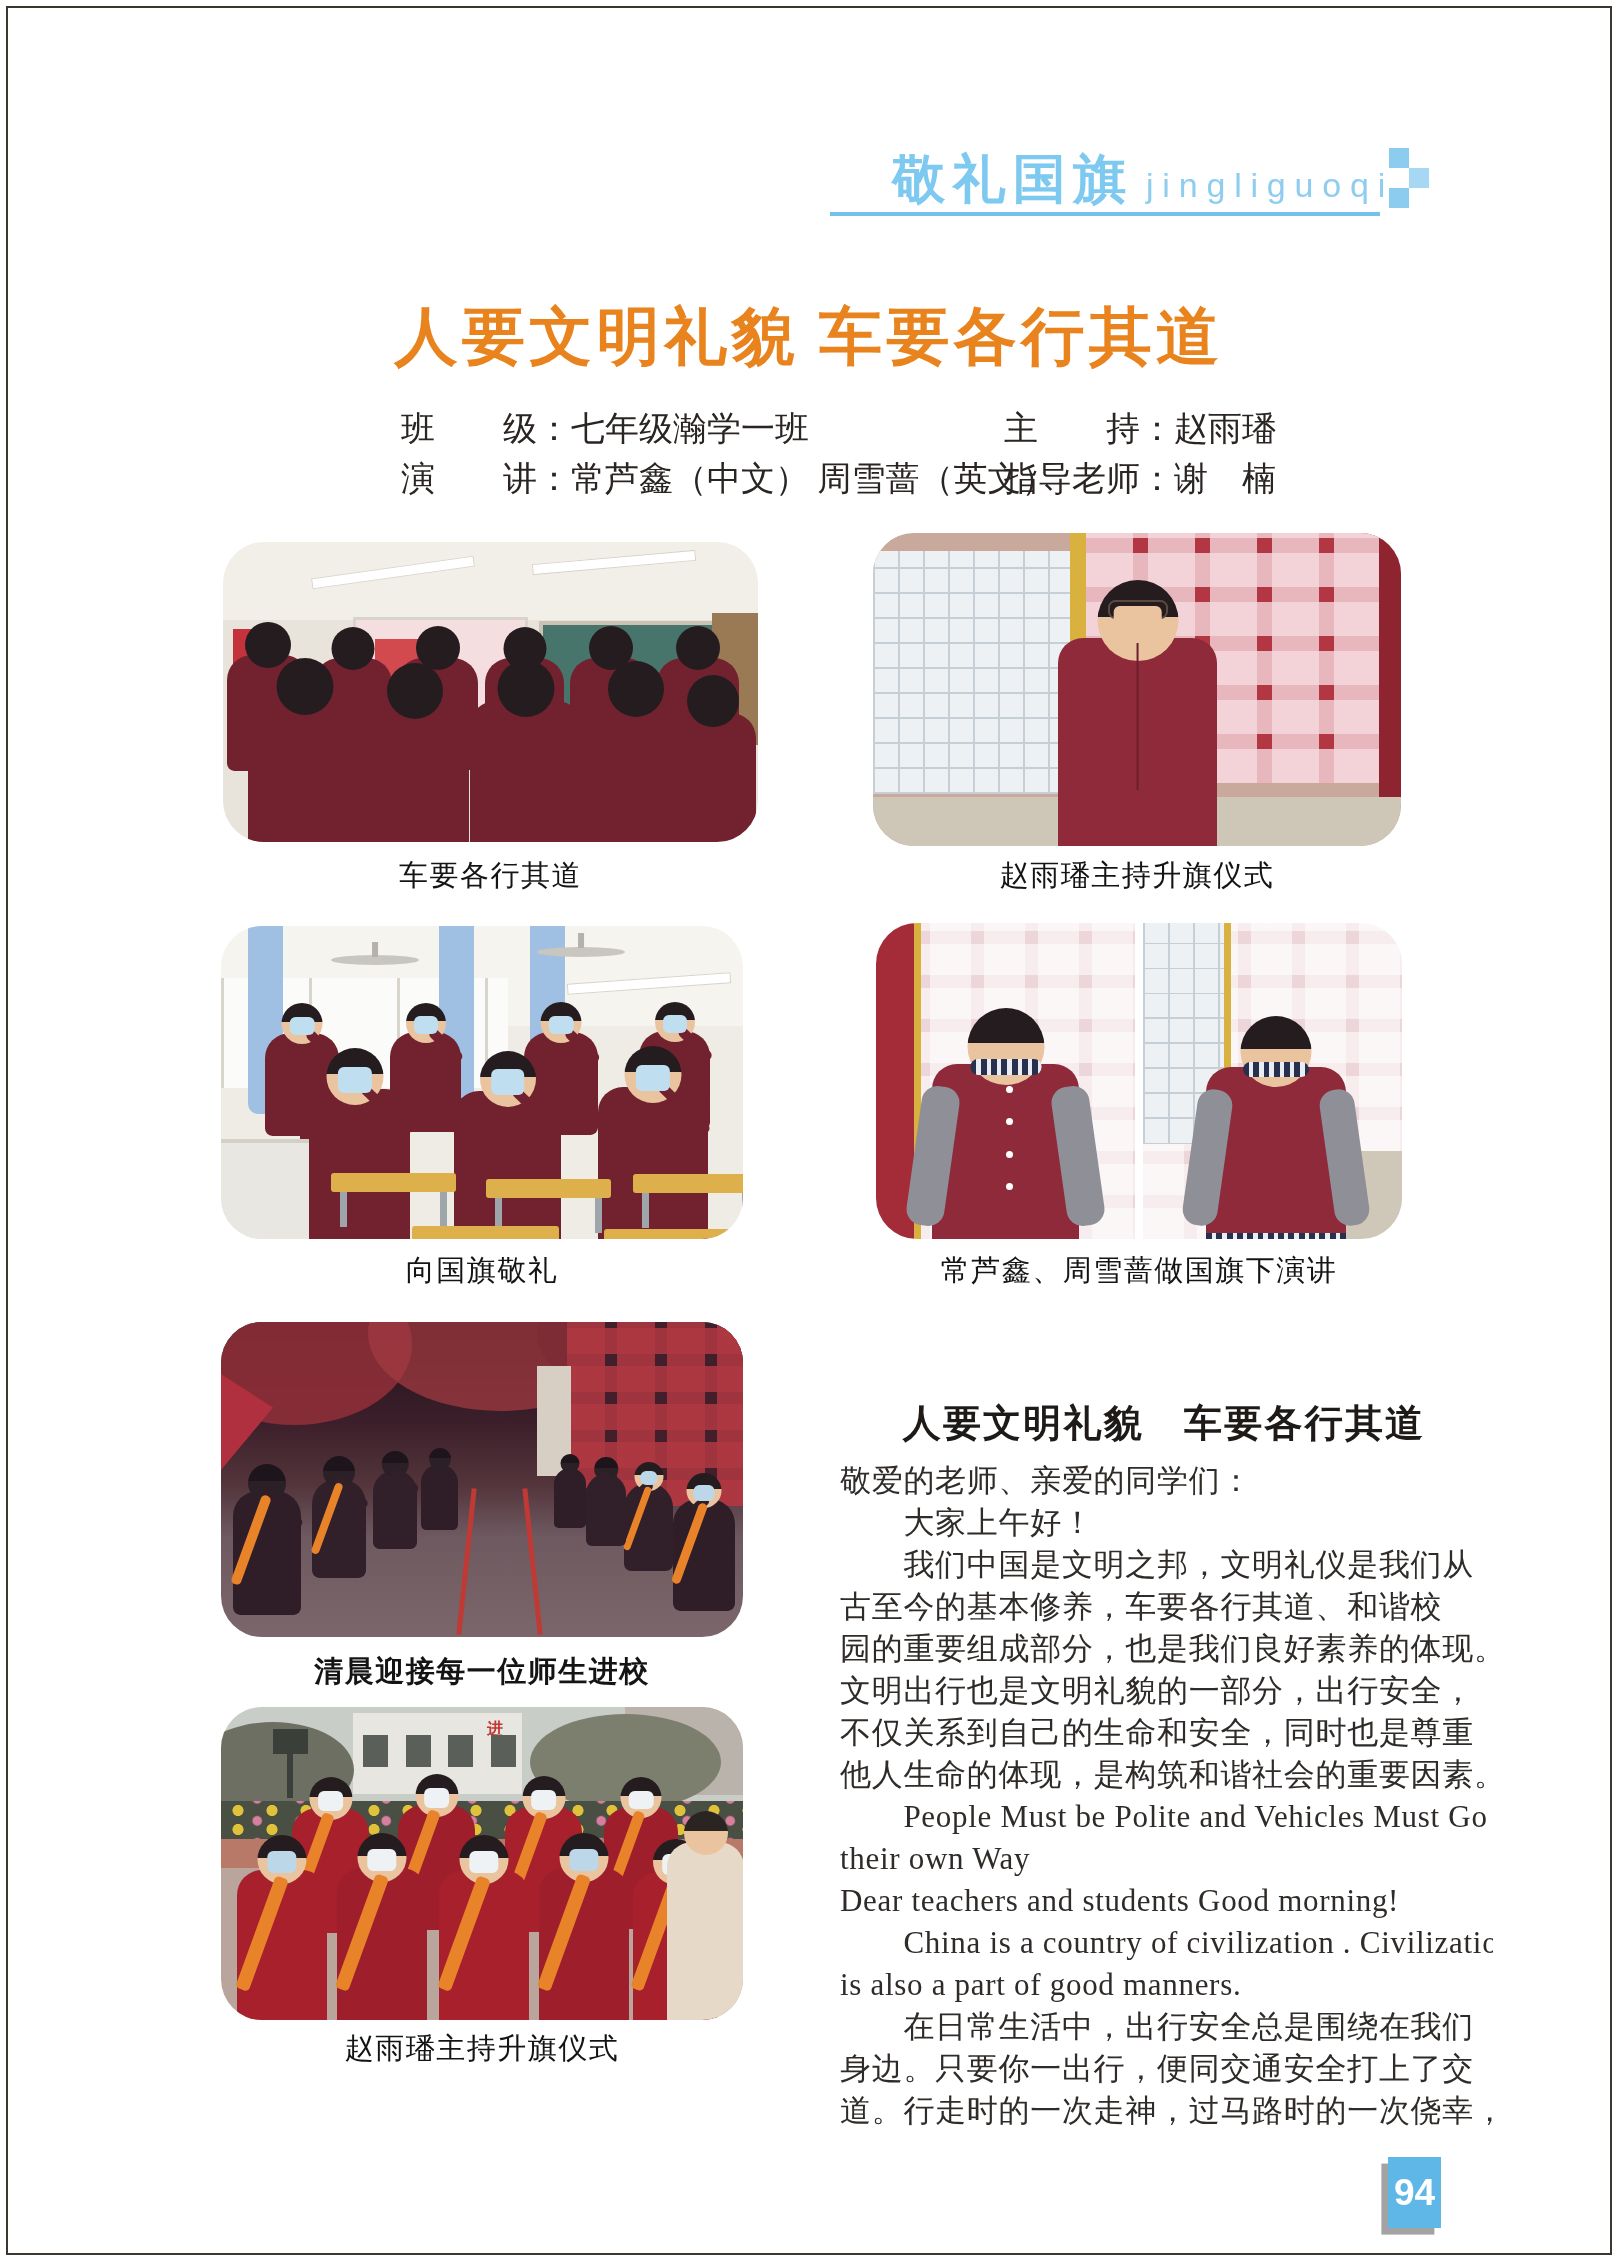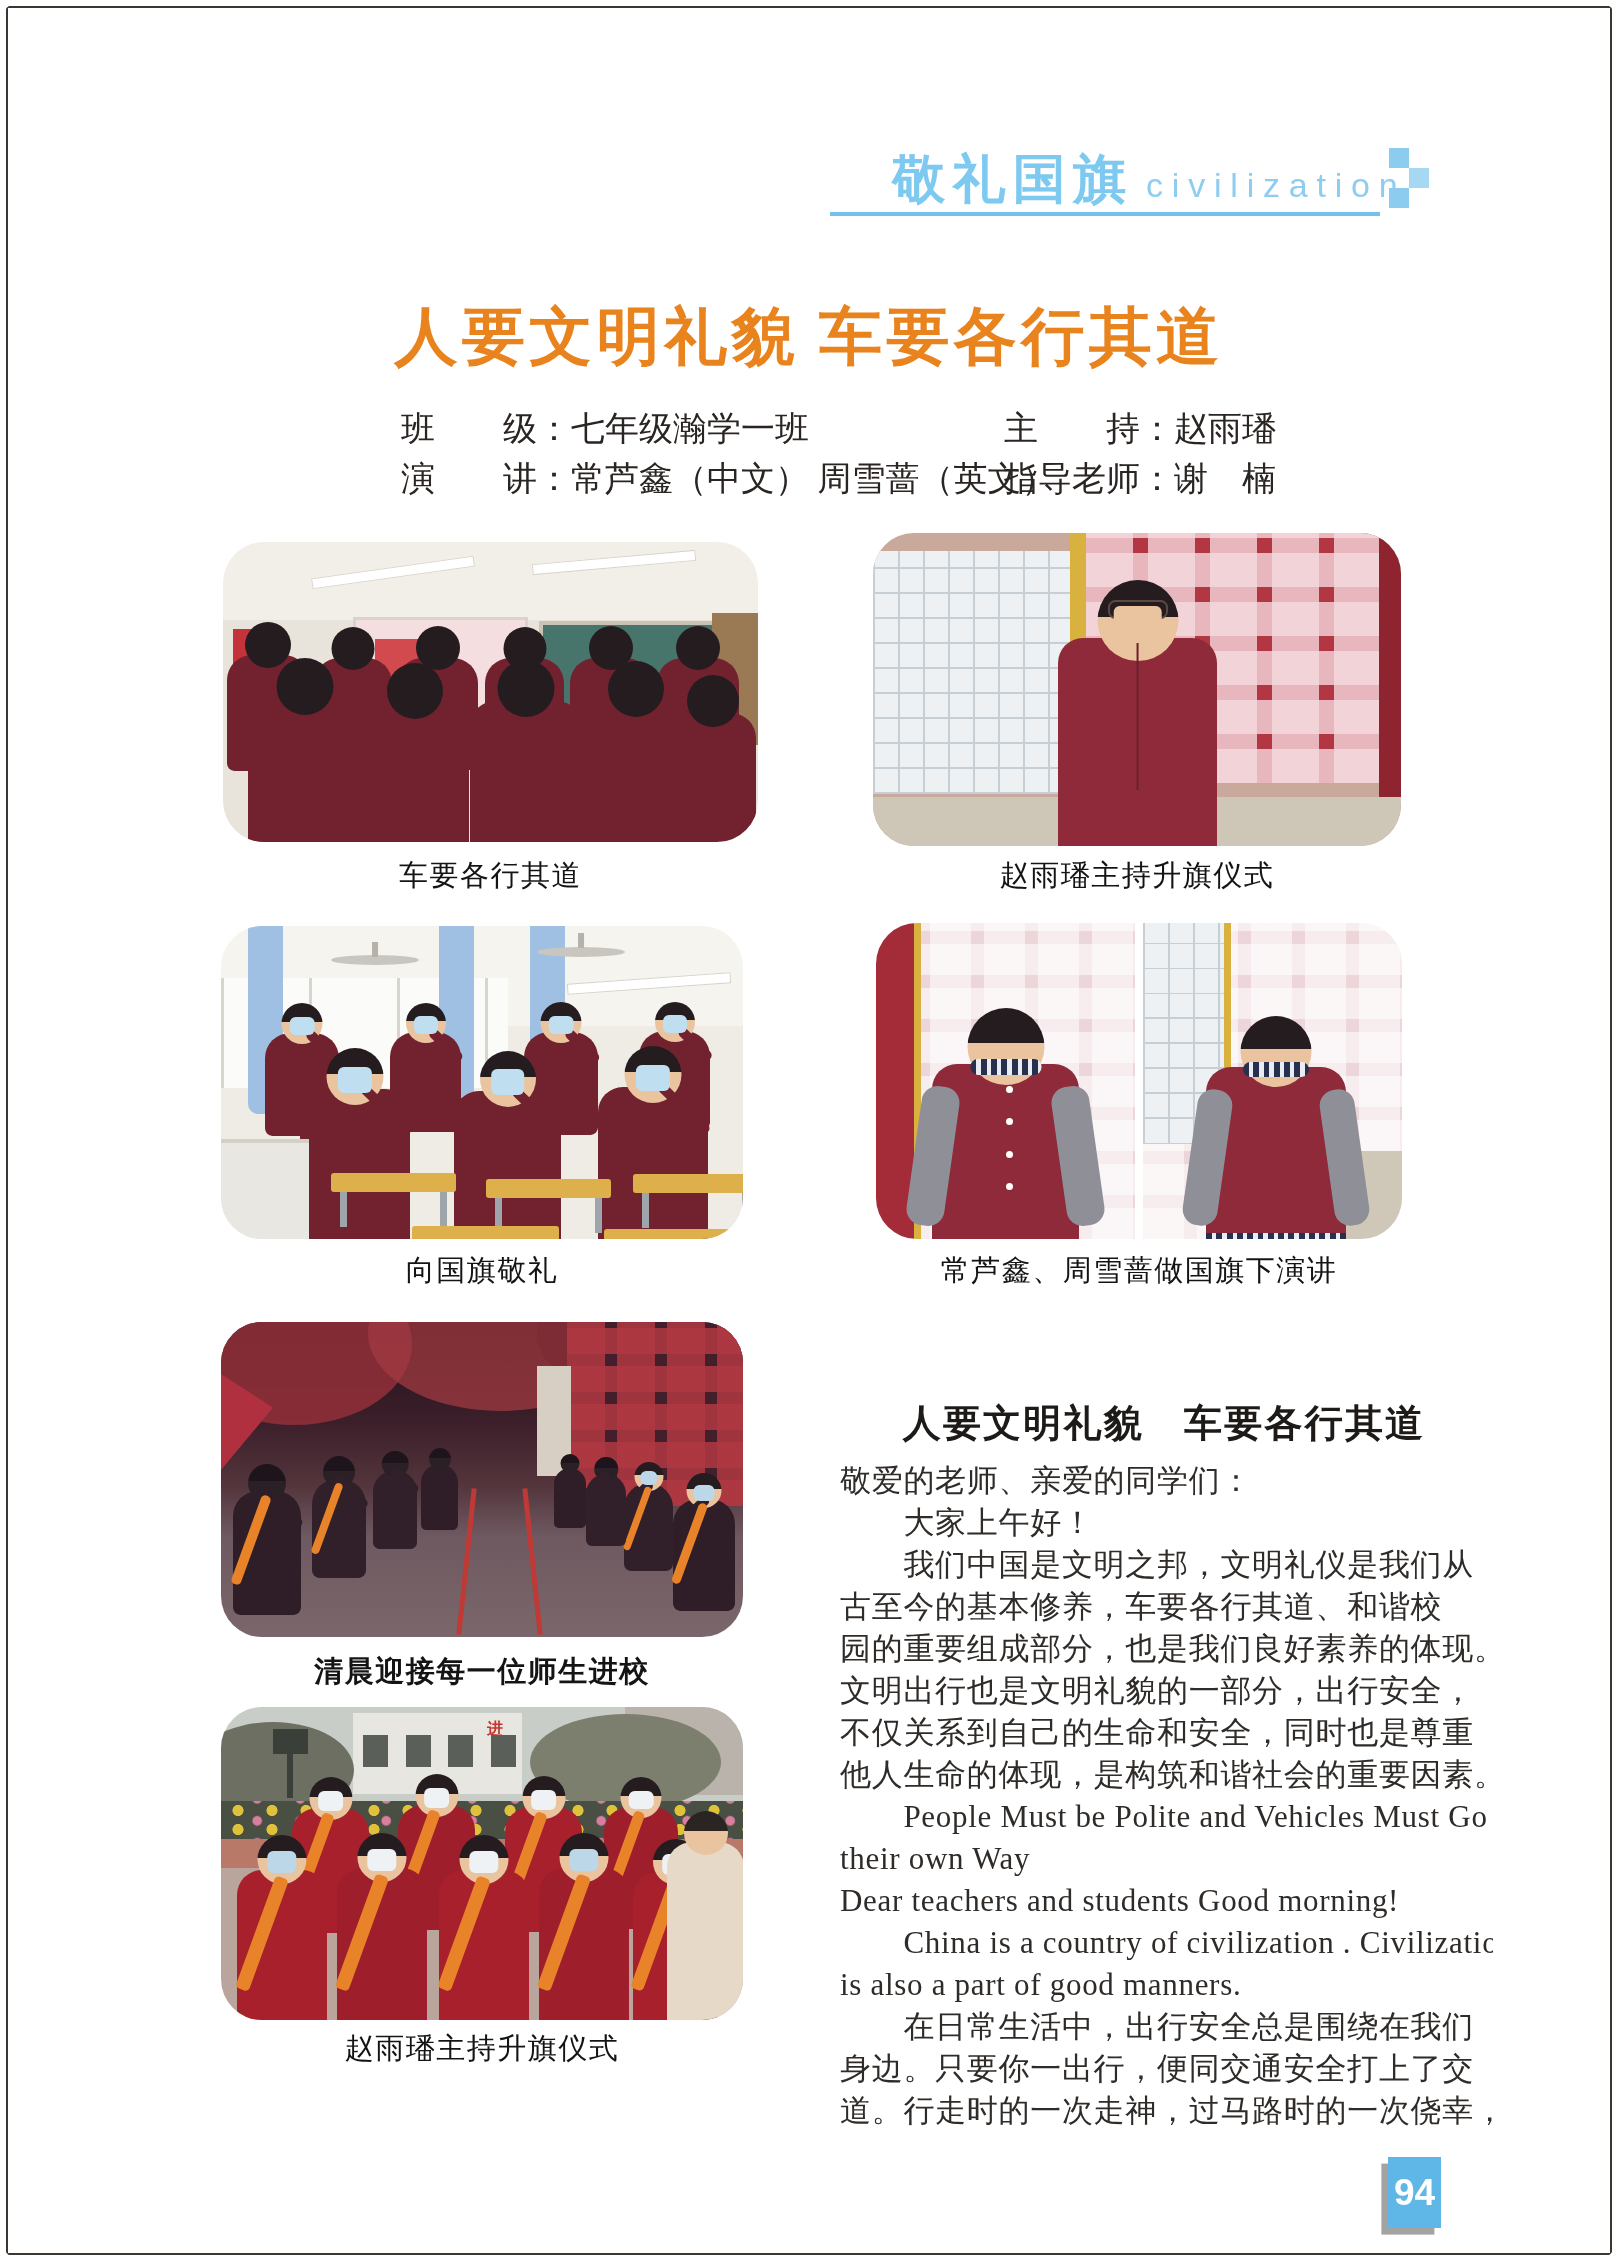--- a/index.html
+++ b/index.html
@@ -1,17 +1,17 @@
 <!DOCTYPE html>
 <html style="font-size:11.8px"><head>
 <meta charset="utf-8">
 <style>
   html,body{margin:0;padding:0;background:#ffffff;}
   .page{position:relative;width:1618px;height:2261px;background:#ffffff;overflow:hidden;
-        font-family:"Liberation Serif","DejaVu Serif",serif;border-radius:25px;}
+        font-family:"Liberation Serif","DejaVu Serif",serif;}
   .frame{position:absolute;inset:5.9px;border:2.9px solid #3c3631;pointer-events:none;}
 
   
   .hdr-line{position:absolute;left:830px;top:212px;width:550px;height:3.7px;background:#74c2ec;}
   .hdr-title{position:absolute;left:892px;top:144px;font-size:53px;font-weight:bold;color:#7ec9f0;
              letter-spacing:7.4px;font-family:"Liberation Sans","DejaVu Sans",sans-serif;}
   .hdr-pinyin{position:absolute;left:1146px;top:166px;font-size:34px;color:#8ecdf0;letter-spacing:8.8px;
              font-family:"Liberation Sans","DejaVu Sans",sans-serif;}
   .sq{position:absolute;width:20px;height:20px;}
   .sq1{left:1389px;top:148px;background:#8cccef;}
@@ -97,21 +97,21 @@
   .tinysign{position:absolute;font-size:16px;color:#c23530;font-weight:bold;}
 </style>
 </head>
 <body>
 
 <div class="page">
   <div class="frame"></div>
 
   <div class="hdr-line"></div>
   <div class="hdr-title">敬礼国旗</div>
-  <div class="hdr-pinyin">civilization</div>
+  <div class="hdr-pinyin">jingliguoqi</div>
   <div class="sq sq1"></div>
   <div class="sq sq2"></div>
   <div class="sq sq3"></div>
 
   <div class="main-title">人要文明礼貌 车要各行其道</div>
 
   <div class="info i11"><span>班　　级：</span><span>七年级瀚学一班</span></div>
   <div class="info i12"><span>主　　持：</span><span>赵雨璠</span></div>
   <div class="info i21"><span>演　　讲：</span><span>常芦鑫（中文） 周雪蔷（英文）</span></div>
   <div class="info i22"><span>指导老师：</span><span>谢　楠</span></div>

